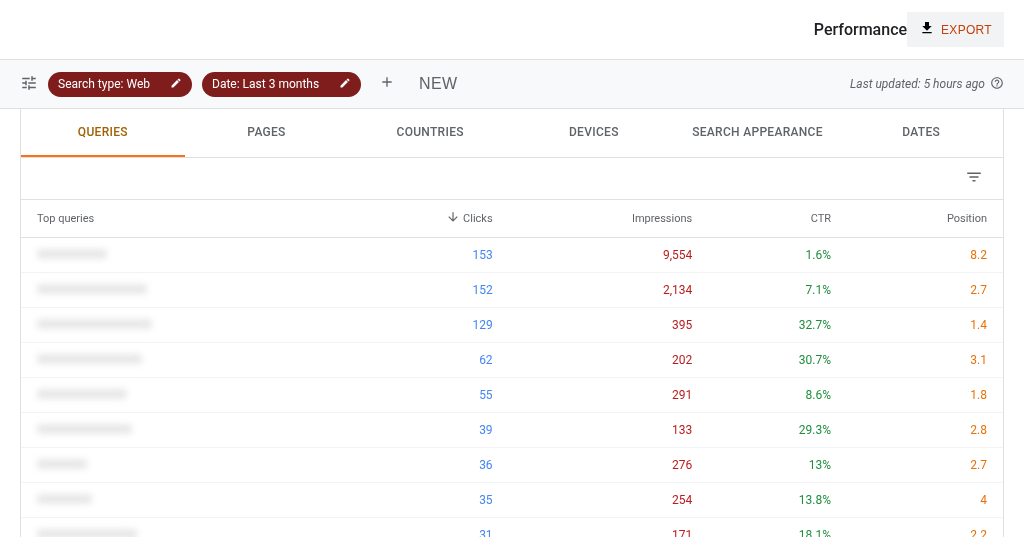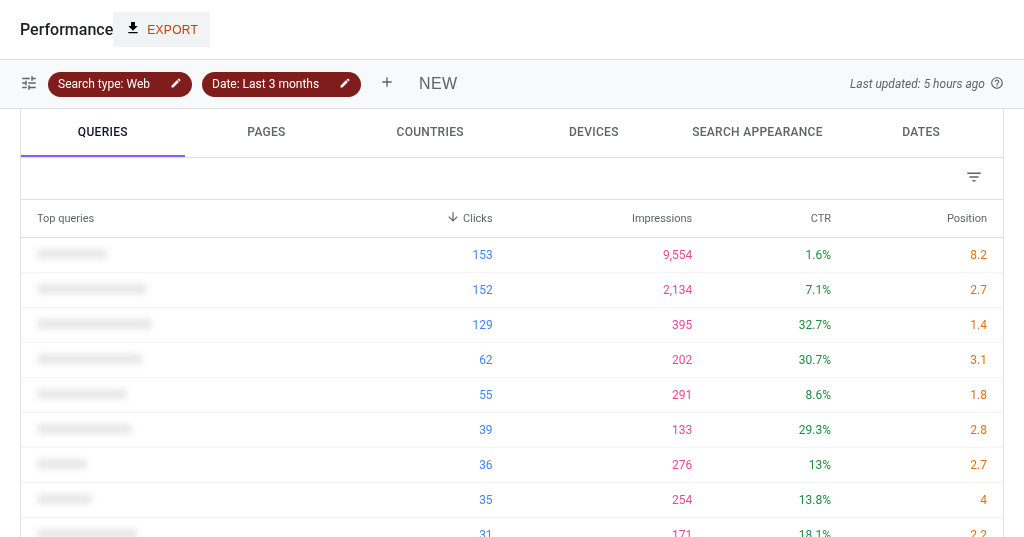--- a/index.html
+++ b/index.html
@@ -1,53 +1,53 @@
 <!DOCTYPE html>
 <html><head>
   <meta charset="utf-8">
   <style>
     * { box-sizing: border-box; margin: 0; padding: 0; }
     body { font-family: Roboto, Arial, sans-serif; background: #fff; color: #3c4043; font-size: 13px; }
     
-    .header { display: flex; align-items: center; justify-content: flex-start; padding: 12px 20px; border-bottom: 1px solid #e0e0e0; }
+    .header { display: flex; align-items: center; justify-content: flex-end; padding: 12px 20px; border-bottom: 1px solid #e0e0e0; }
     .header h1 { font-size: 16px; font-weight: 500; color: #202124; }
     .export-btn { display: flex; align-items: center; gap: 6px; background: #f1f3f4; border: none; padding: 8px 12px; font-size: 12px; font-weight: 500; color: #c2410c; cursor: pointer; letter-spacing: 0.3px; }
     .export-btn svg { width: 16px; height: 16px; }
     
     .filter-bar { display: flex; align-items: center; justify-content: space-between; padding: 10px 20px; background: #f8f9fa; border-bottom: 1px solid #e0e0e0; }
     .filter-left { display: flex; align-items: center; gap: 10px; }
     .filter-icon svg { width: 18px; height: 18px; fill: #5f6368; }
     .chip { display: inline-flex; align-items: center; gap: 20px; background: #7f1d1d; color: #fff; border-radius: 14px; padding: 5px 10px; font-size: 12px; cursor: pointer; }
     .chip svg { width: 12px; height: 12px; fill: #fff; }
     .new-btn { display: flex; align-items: center; gap: 24px; background: none; border: none; color: #5f6368; font-size: 16px; font-weight: 500; cursor: pointer; padding: 4px 8px; letter-spacing: 0.3px; }
     .new-btn svg { width: 16px; height: 16px; fill: #5f6368; }
     .last-updated { color: #5f6368; font-size: 12px; display: flex; align-items: center; gap: 5px; font-style: italic; }
     .last-updated svg { width: 14px; height: 14px; fill: #5f6368; }
     
     .content { padding: 0 20px 20px 20px; }
     .card { background: #fff; border: 1px solid #e0e0e0; border-top: none; }
     
     .tabs { display: flex; border-bottom: 1px solid #e0e0e0; }
     .tab { flex: 1; text-align: center; padding: 16px 8px; font-size: 12px; font-weight: 500; color: #5f6368; cursor: pointer; letter-spacing: 0.3px; }
-    .tab.active { color: #0f172a; border-bottom: 2px solid #8b5cf6; }
+    .tab.active { color: #a16207; border-bottom: 2px solid #f97316; }
     
     .table-header-row { display: flex; justify-content: flex-end; padding: 10px 20px; }
     .table-filter svg { width: 18px; height: 18px; fill: #5f6368; cursor: pointer; }
     
     table { width: 100%; border-collapse: collapse; }
     th { text-align: left; padding: 10px 16px; font-size: 11px; font-weight: 400; color: #5f6368; border-top: 1px solid #e0e0e0; border-bottom: 1px solid #e0e0e0; }
     th.num { text-align: right; }
     th .sort-arrow { display: inline-flex; align-items: center; gap: 3px; }
     th .sort-arrow svg { width: 14px; height: 14px; fill: #5f6368; }
     td { padding: 10px 16px; font-size: 12px; border-bottom: 1px solid #f1f3f4; }
     td.num { text-align: right; }
     .query-cell { color: #ccc; }
     .blur { display: inline-block; background: #e8e8e8; color: transparent; border-radius: 3px; filter: blur(3px); height: 10px; }
     .clicks { color: #4285f4; }
-    .impressions { color: #ec4899; }
+    .impressions { color: #b91c1c; }
     .ctr { color: #1e8e3e; }
     .position { color: #e8710a; }
   </style>
 </head>
 <body>
 
 <div class="header">
   <h1>Performance</h1>
   <button class="export-btn">
     <span>

